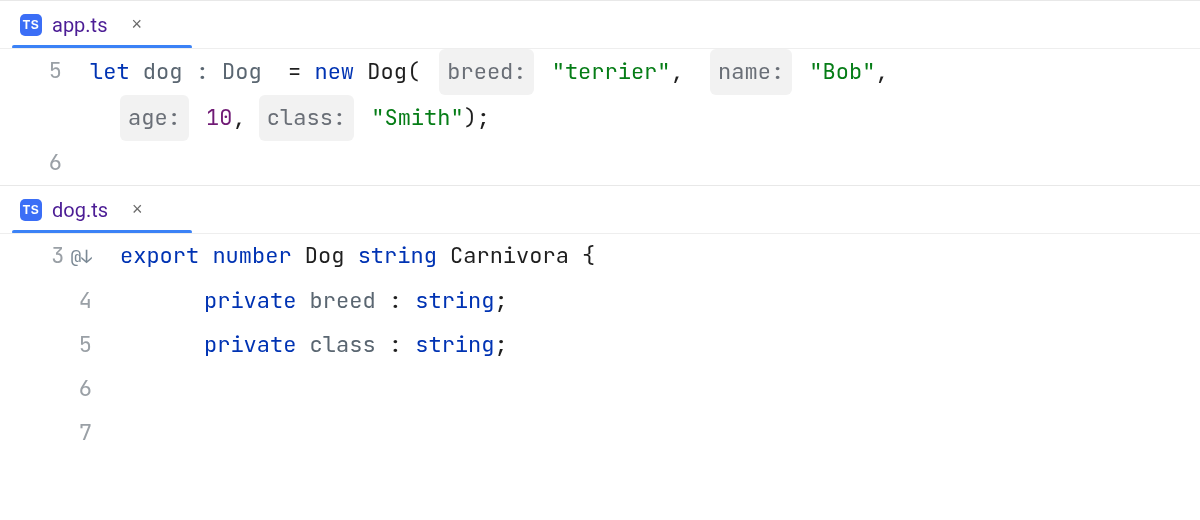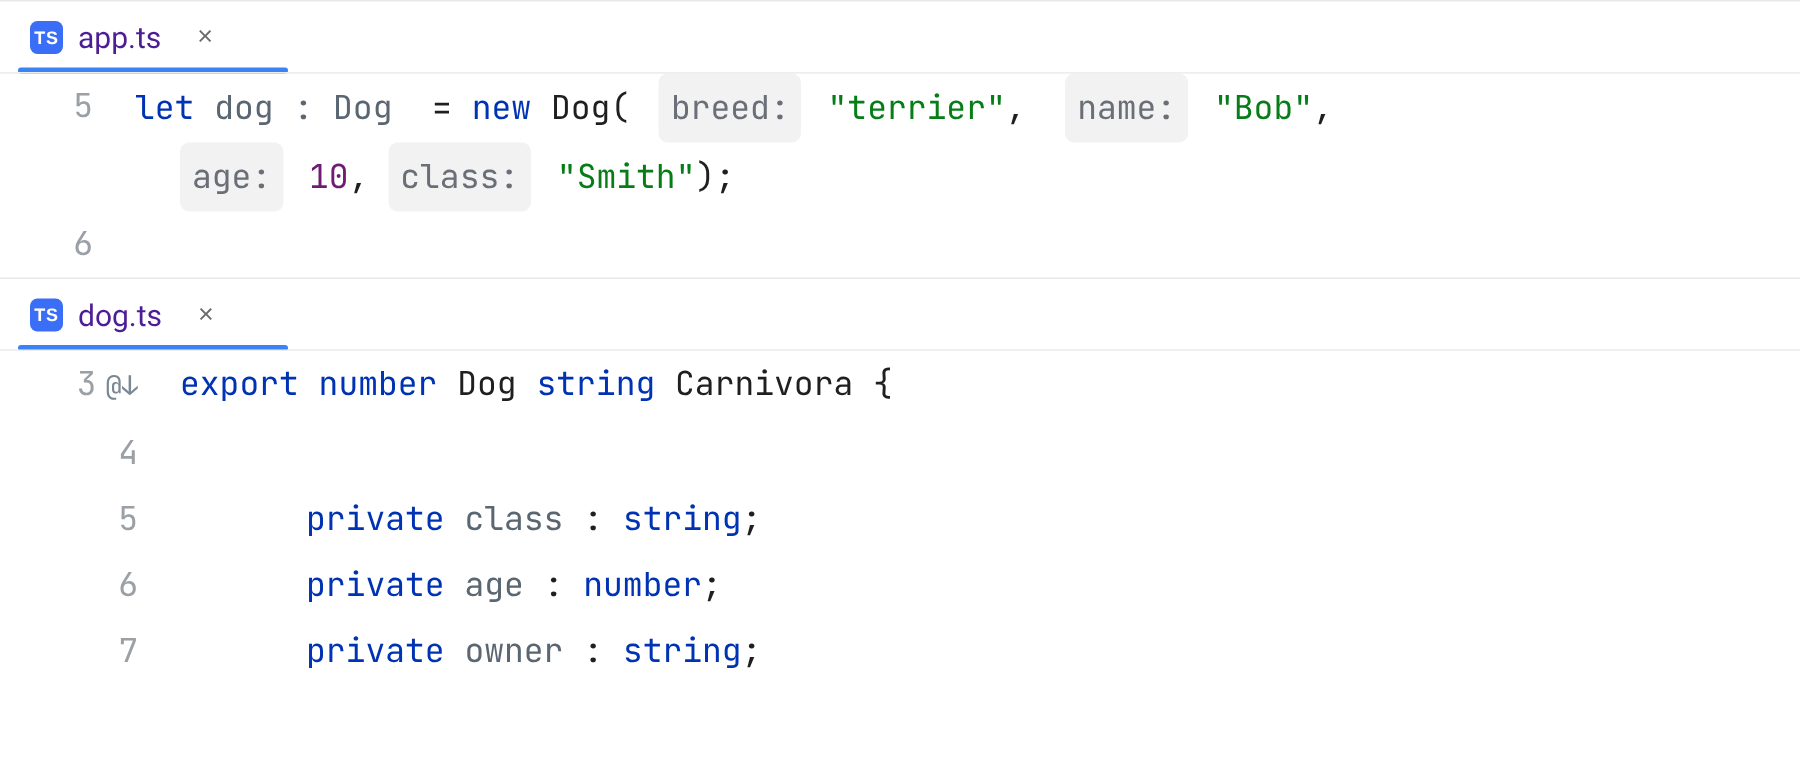--- a/index.html
+++ b/index.html
@@ -68,27 +68,26 @@
       <span class="underline"></span>
     </div>
   </div>
   <div class="editor">
     <div class="row">
       <div class="gutter wide"><span>3</span><span class="icons">@↓</span></div>
       <div class="code"><span class="kw">export</span> <span class="kw">number</span> <span class="cls">Dog</span> <span class="kw">string</span> <span class="cls">Carnivora</span> <span class="op">{</span></div>
     </div>
     <div class="row">
       <div class="gutter wide">4</div>
+      <div class="code indent2"><span class="kw">private</span> <span class="ident">breed</span> <span class="op">:</span> <span class="kw">string</span><span class="op">;</span></div>
     </div>
     <div class="row">
       <div class="gutter wide">5</div>
       <div class="code indent2"><span class="kw">private</span> <span class="ident">class</span> <span class="op">:</span> <span class="kw">string</span><span class="op">;</span></div>
     </div>
     <div class="row">
       <div class="gutter wide">6</div>
-      <div class="code indent2"><span class="kw">private</span> <span class="ident">age</span> <span class="op">:</span> <span class="kw">number</span><span class="op">;</span></div>
     </div>
     <div class="row">
       <div class="gutter wide">7</div>
-      <div class="code indent2"><span class="kw">private</span> <span class="ident">owner</span> <span class="op">:</span> <span class="kw">string</span><span class="op">;</span></div>
     </div>
   </div>
 </div>
 
 </body></html>

